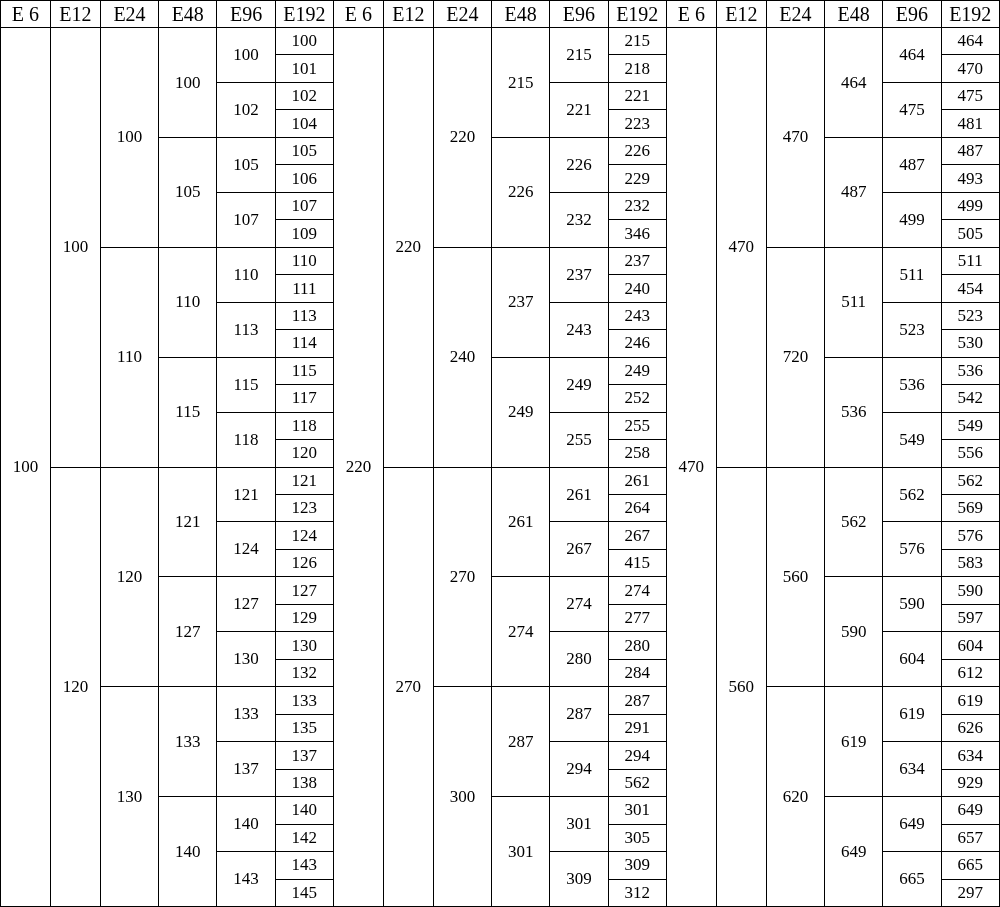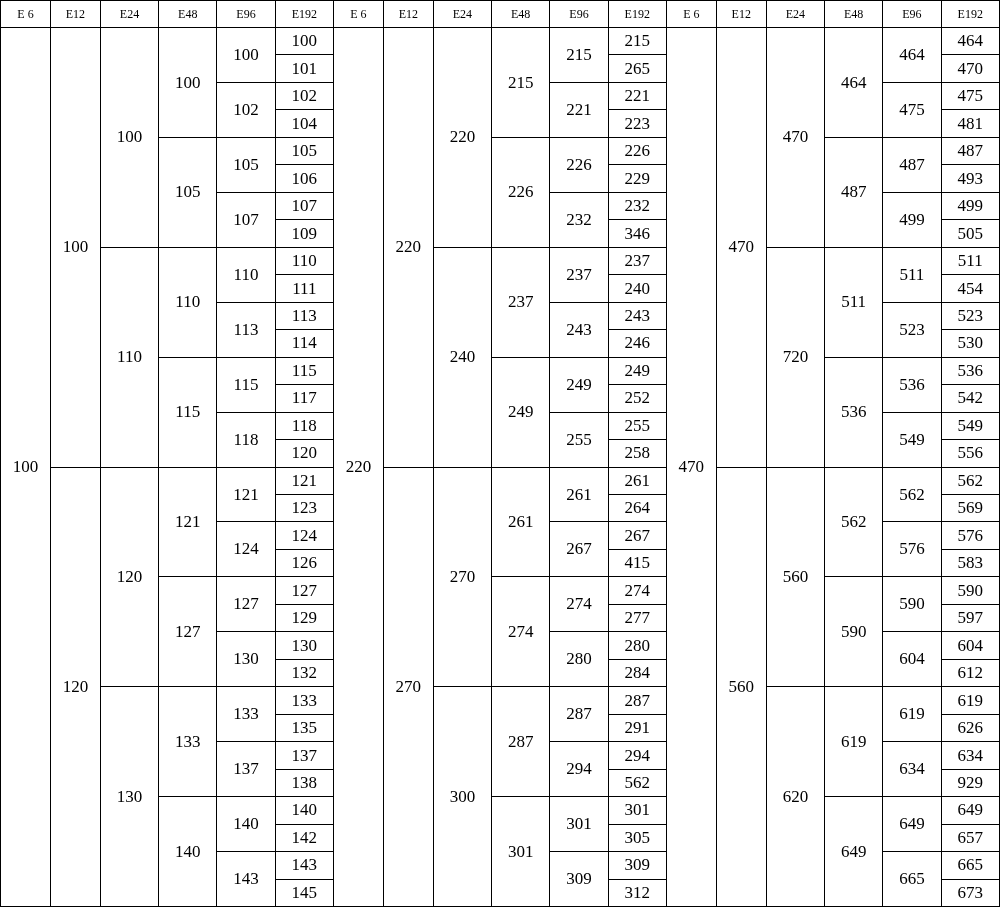--- a/index.html
+++ b/index.html
@@ -30,21 +30,21 @@
   table.e-series td, table.e-series th {
     border: 1px solid #000;
     text-align: center;
     vertical-align: middle;
     font-weight: normal;
     padding: 0;
     line-height: 1.05;
   }
   table.e-series thead th {
     height: 26px;
-    font-size: 12px;
+    font-size: 20px;
   }
   
   col.c6   { width: 48px; }
   col.c12  { width: 48px; }
   col.c24  { width: 56px; }
   col.c48  { width: 56px; }
   col.c96  { width: 56px; }
   col.c192 { width: 56px; }
 </style>
 </head>
@@ -110,21 +110,21 @@
           <td rowspan="1">215</td>
           <td rowspan="32">470</td>
           <td rowspan="16">470</td>
           <td rowspan="8">470</td>
           <td rowspan="4">464</td>
           <td rowspan="2">464</td>
           <td rowspan="1">464</td>
         </tr>
         <tr>
           <td rowspan="1">101</td>
-          <td rowspan="1">265</td>
+          <td rowspan="1">218</td>
           <td rowspan="1">470</td>
         </tr>
         <tr>
           <td rowspan="2">102</td>
           <td rowspan="1">102</td>
           <td rowspan="2">221</td>
           <td rowspan="1">221</td>
           <td rowspan="2">475</td>
           <td rowspan="1">475</td>
         </tr>
@@ -339,17 +339,17 @@
           <td rowspan="2">143</td>
           <td rowspan="1">143</td>
           <td rowspan="2">309</td>
           <td rowspan="1">309</td>
           <td rowspan="2">665</td>
           <td rowspan="1">665</td>
         </tr>
         <tr>
           <td rowspan="1">145</td>
           <td rowspan="1">312</td>
-          <td rowspan="1">673</td>
+          <td rowspan="1">297</td>
         </tr>
       </tbody>
   </table>
 </div>
 
 </body></html>

